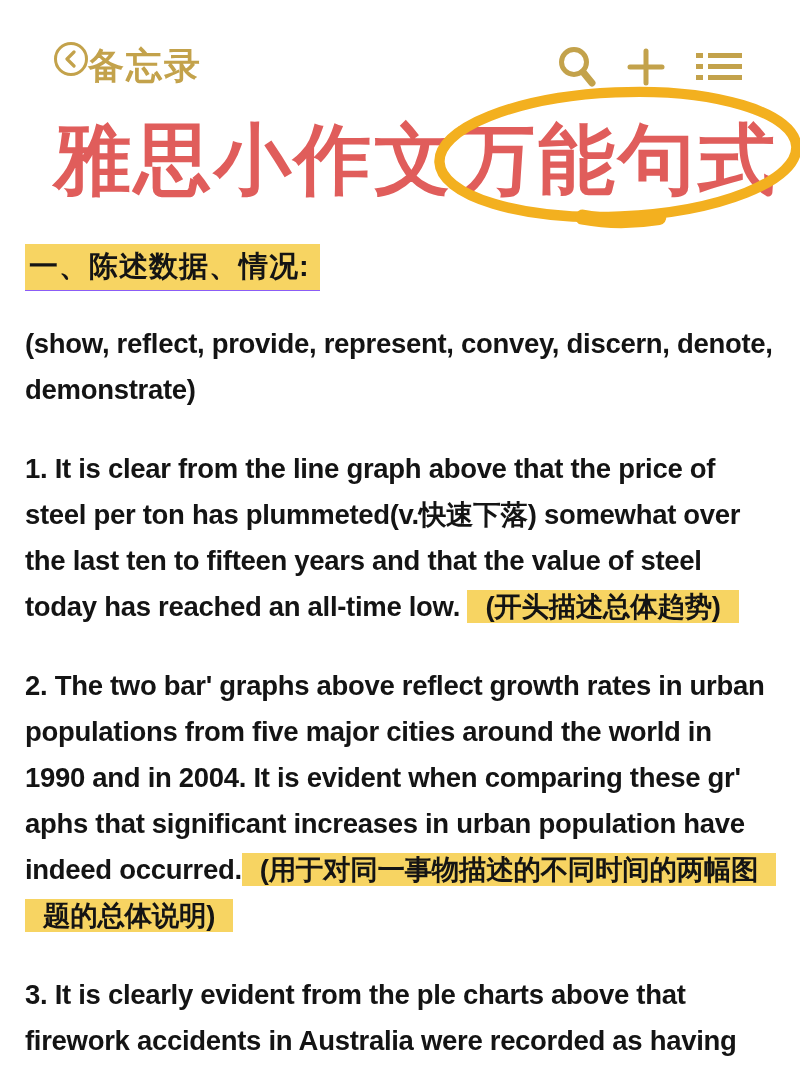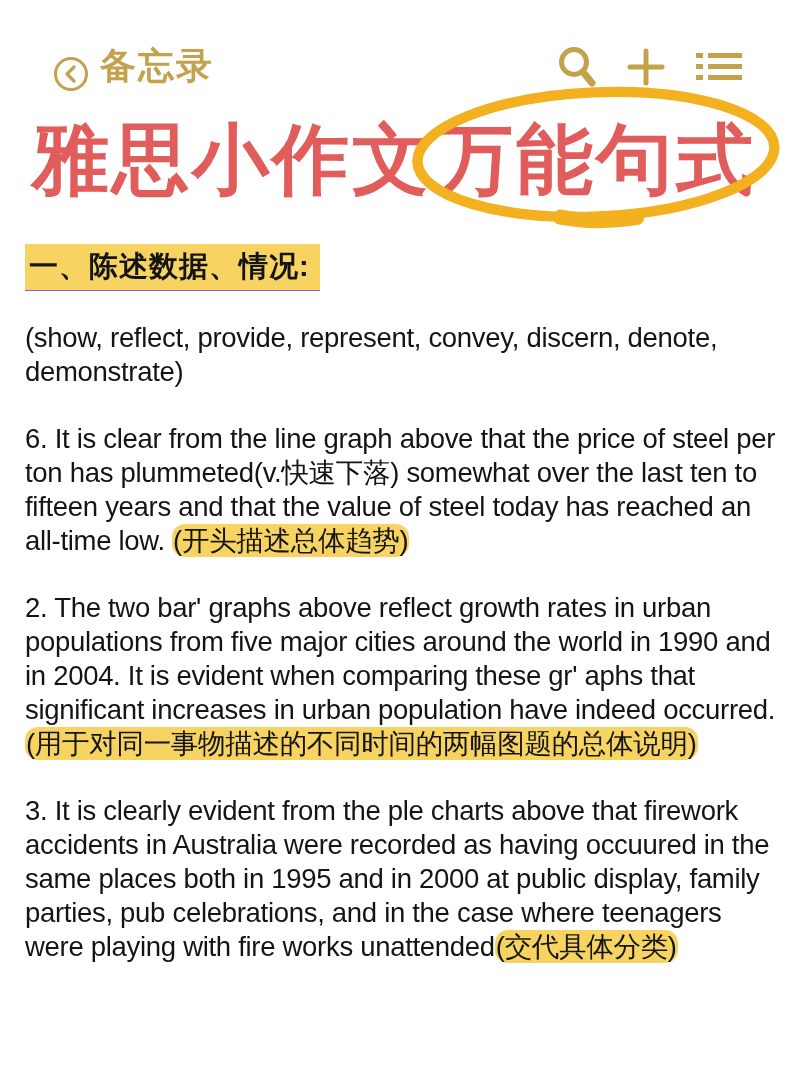--- a/index.html
+++ b/index.html
@@ -19,22 +19,22 @@
   
   .topbar {
     display: flex;
     align-items: center;
     justify-content: space-between;
     padding: 42px 56px 0 54px;
     color: #c3a24b;
   }
   .topbar-left {
     display: flex;
-    align-items: flex-end;
-    gap: 12px;
+    align-items: flex-start;
+    gap: 0;
     cursor: pointer;
   }
   .back-circle {
     width: 34px; height: 34px;
     border: 3px solid #c3a24b;
     border-radius: 50%;
     display: flex; align-items: center; justify-content: center;
   }
   .back-circle svg { display: block; }
   .app-title {
@@ -46,21 +46,21 @@
   .topbar-right {
     display: flex;
     align-items: center;
     gap: 28px;
   }
   .topbar-right .icon { cursor: pointer; display: flex; }
 
   
   .title-wrap {
     margin-top: 24px;
-    padding-left: 32px;
+    padding-left: 54px;
     position: relative;
   }
   .note-title {
     font-size: 77px;
     line-height: 1.15;
     font-weight: 800;
     color: #e05d5b;
     letter-spacing: 3px;
     white-space: nowrap;
   }
@@ -90,32 +90,31 @@
     font-size: 29px;
     font-weight: 800;
     letter-spacing: 1px;
     background: #f7d462;
     padding: 3px 10px 3px 4px;
     border-bottom: 1px solid #8b5cf6;
     margin-bottom: 30px;
   }
   .para {
     font-size: 27.5px;
-    line-height: 34px;
-    font-weight: 400;
+    line-height: 46px;
+    font-weight: 700;
     letter-spacing: -0.3px;
     margin-bottom: 33px;
     color: #141414;
   }
   .para:last-child { margin-bottom: 4px; }
   .hl {
     background: #f7d462;
-    padding: 1px 1px;
+    padding: 1px 18px;
     box-decoration-break: clone;
-    border-radius: 13px;
     -webkit-box-decoration-break: clone;
   }
 </style>
 </head>
 <body>
 
 <div class="page">
 
   <div class="topbar">
     <div class="topbar-left">
@@ -158,19 +157,19 @@
         <path d="M160 143 q 38 9 80 4" fill="none" stroke="#f3b01f" stroke-width="16" stroke-linecap="round"></path>
       </svg><span>万能句式</span></span></h1>
   </div>
 
   <div class="content">
     <div>
       <span class="section-heading">一、陈述数据、情况:</span>
     </div>
     <div>
         <p class="para"><span>(show, reflect, provide, represent, convey, discern, denote, demonstrate)</span></p>
-        <p class="para"><span>6. It is clear from the line graph above that the price of steel per ton has plummeted(v.快速下落) somewhat over the last ten to fifteen years and that the value of steel today has reached an all-time low. </span><span class="hl">(开头描述总体趋势)</span></p>
+        <p class="para"><span>1. It is clear from the line graph above that the price of steel per ton has plummeted(v.快速下落) somewhat over the last ten to fifteen years and that the value of steel today has reached an all-time low. </span><span class="hl">(开头描述总体趋势)</span></p>
         <p class="para"><span>2. The two bar' graphs above reflect growth rates in urban populations from five major cities around the world in 1990 and in 2004. It is evident when comparing these gr' aphs that significant increases in urban population have indeed occurred.</span><span class="hl">(用于对同一事物描述的不同时间的两幅图题的总体说明)</span></p>
         <p class="para"><span>3. It is clearly evident from the ple charts above that firework accidents in Australia were recorded as having occuured in the same places both in 1995 and in 2000 at public display, family parties, pub celebrations, and in the case where teenagers were playing with fire works unattended</span><span class="hl">(交代具体分类)</span></p>
       </div>
   </div>
 
 </div>
 
 </body></html>

